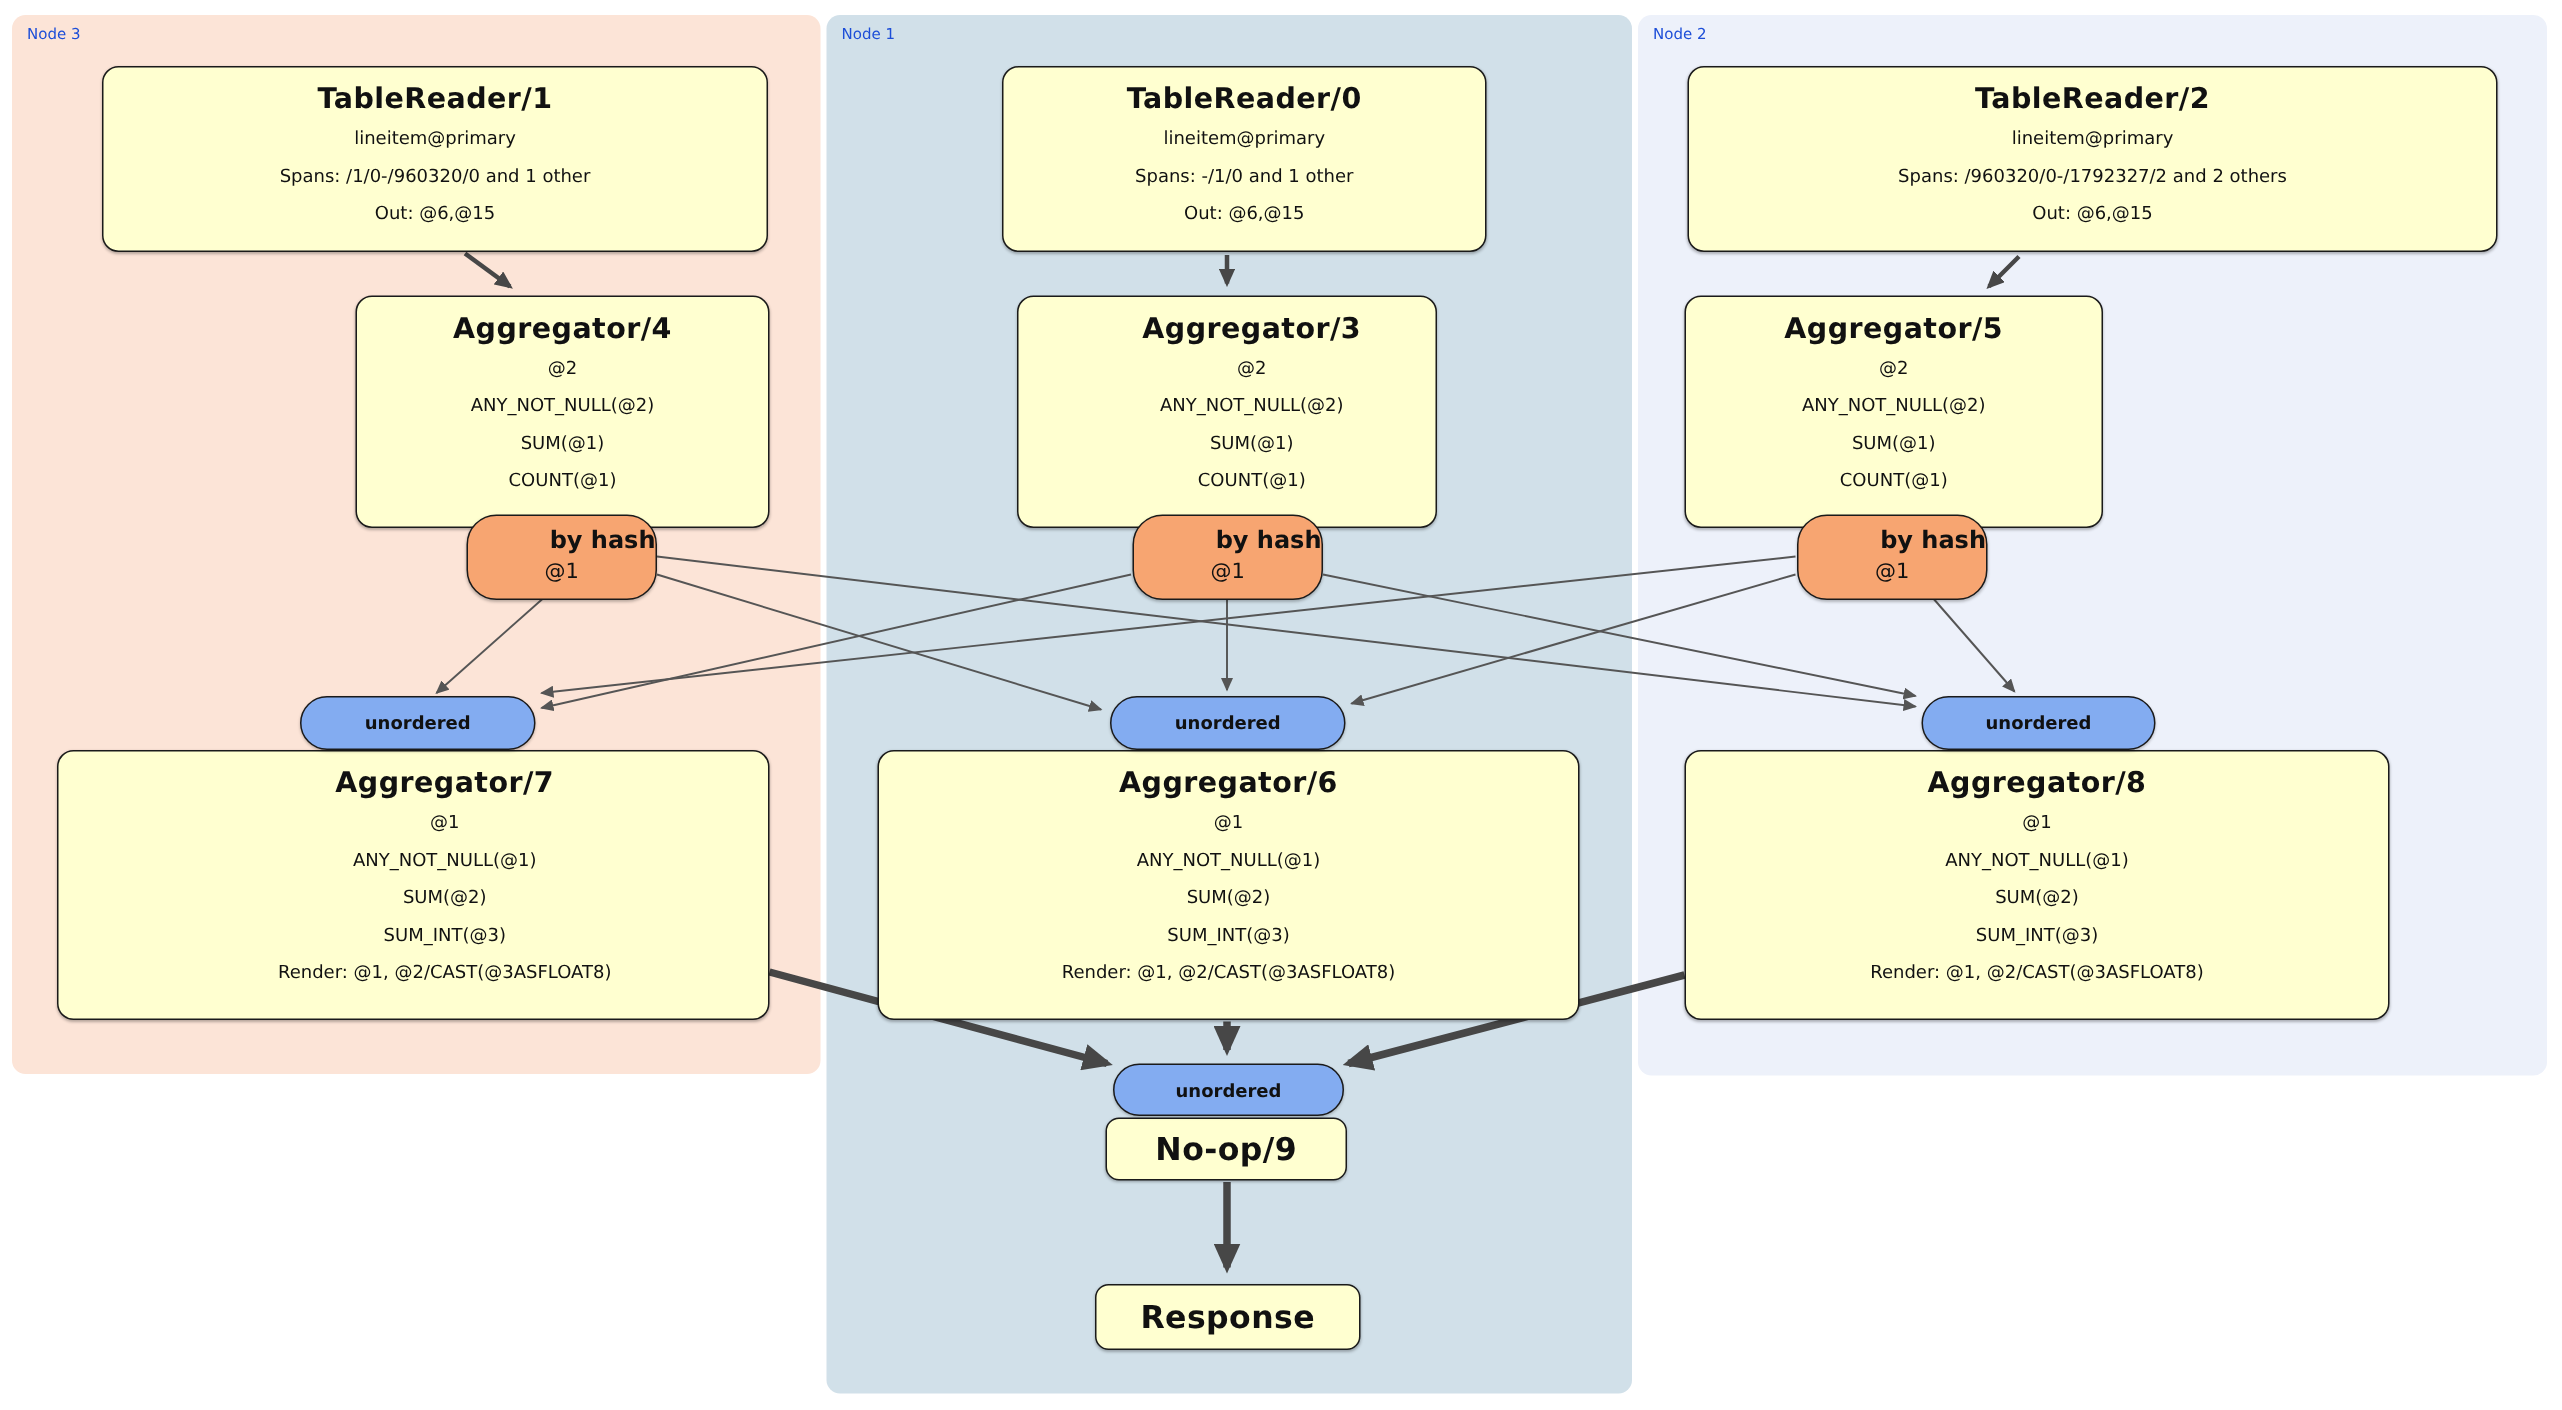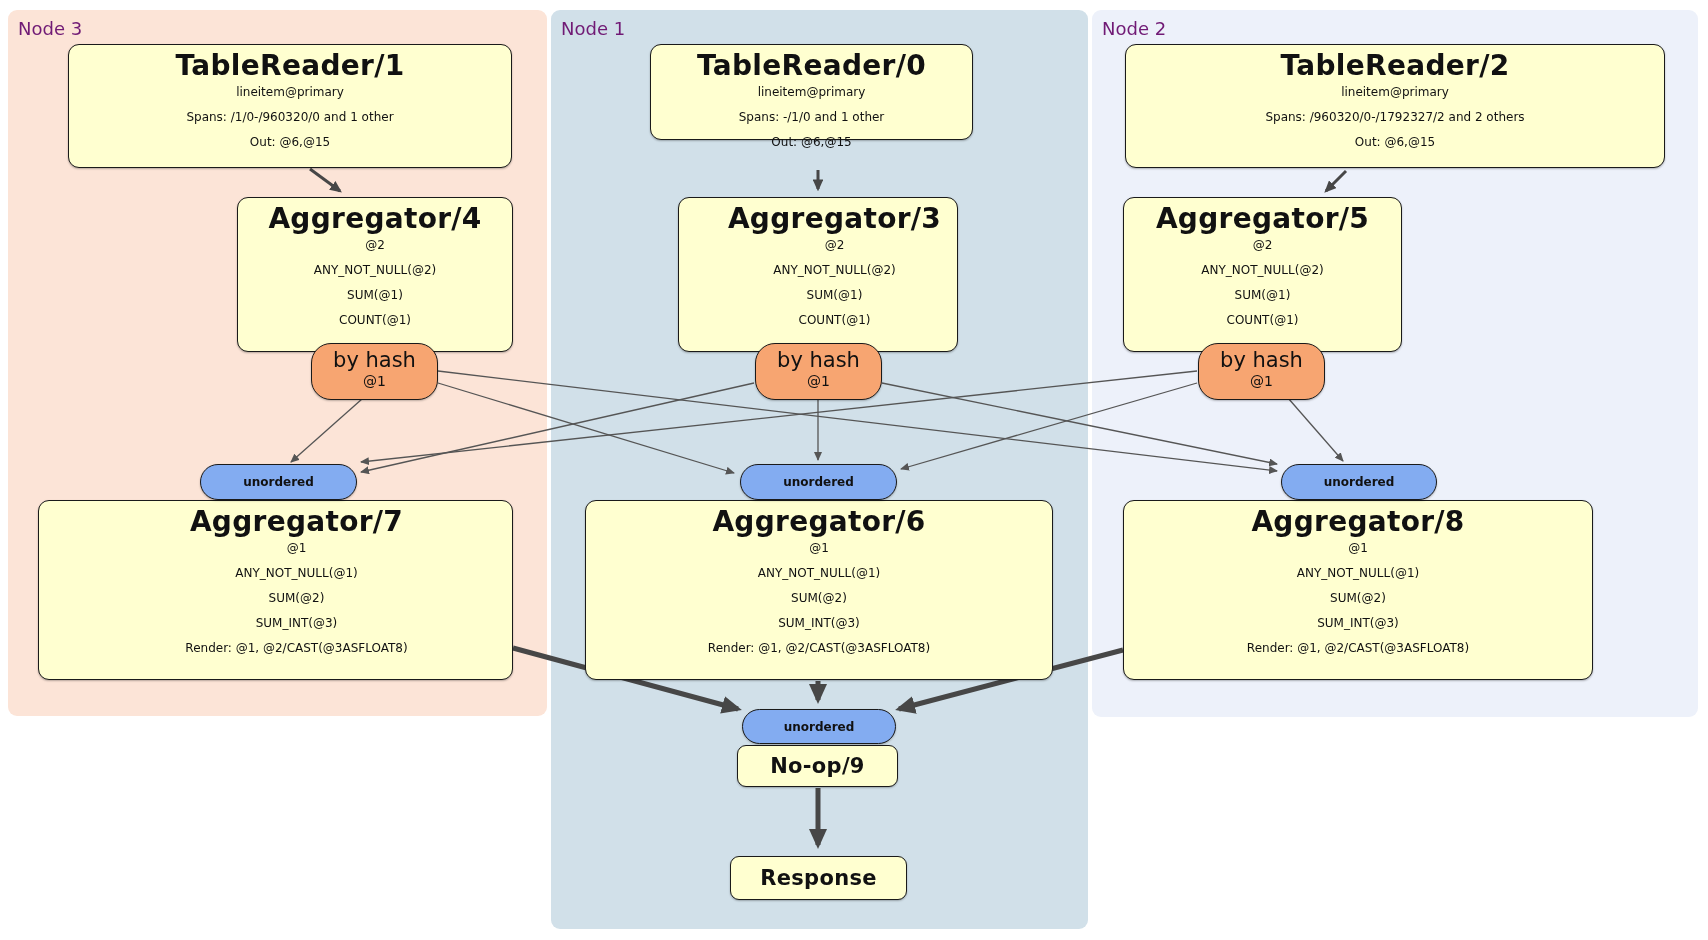--- a/index.html
+++ b/index.html
@@ -1,44 +1,44 @@
 <!DOCTYPE html>
 <html style="--band_node3: #fce4d7; --band_node1: #d1e0e9; --band_node2: #edf1fa; --box_fill: #ffffd0; --box_border: #1a1a1a; --byhash_fill: #f7a571; --unordered_fill: #83acf1; --edge_thin: #555555; --edge_thick: #474747;"><head>
 <meta charset="utf-8">
 <style>
   html,body{margin:0;padding:0;background:#ffffff;}
   #stage{
     position:relative;width:1708px;height:940px;overflow:hidden;
     font-family:"DejaVu Sans","Liberation Sans",sans-serif;color:#111;
   }
   .band{position:absolute;border-radius:9px;z-index:0;}
-  .band-label{position:absolute;top:8px;left:10px;font-size:18px;color:#701a75;}
+  .band-label{position:absolute;top:8px;left:10px;font-size:10px;color:#1d4ed8;}
   #edges{position:absolute;left:0;top:0;z-index:1;}
   .pbox{
     position:absolute;z-index:2;background:var(--box_fill);
     border:1.6px solid var(--box_border);border-radius:11px;
     box-shadow:0 1px 2px rgba(0,0,0,.28);
     text-align:center;padding-top:7px;box-sizing:border-box;
   }
-  .ptitle{font-size:28px;font-weight:bold;line-height:28px;letter-spacing:.3px;}
+  .ptitle{font-size:19px;font-weight:bold;line-height:28px;letter-spacing:.3px;}
   .pline{font-size:12px;line-height:25px;white-space:nowrap;}
   .tbox{
     position:absolute;z-index:2;background:var(--box_fill);
     border:1.6px solid var(--box_border);border-radius:9px;
     box-shadow:0 1px 2px rgba(0,0,0,.28);
     display:flex;align-items:center;justify-content:center;
     font-size:21px;font-weight:bold;letter-spacing:.3px;box-sizing:border-box;
   }
   .byhash{
     position:absolute;z-index:3;background:var(--byhash_fill);
     border:1.6px solid var(--box_border);border-radius:20px;
     box-shadow:0 1px 2px rgba(0,0,0,.25);
     text-align:center;box-sizing:border-box;padding-top:4px;
   }
-  .bh-label{font-size:21px;font-weight:normal;line-height:24px;}
+  .bh-label{font-size:16px;font-weight:bold;line-height:24px;text-align:right;}
   .bh-sub{font-size:14px;line-height:18px;}
   .upill{
     position:absolute;z-index:3;background:var(--unordered_fill);
     border:1.6px solid var(--box_border);border-radius:18px;
     box-shadow:0 1px 2px rgba(0,0,0,.25);
     display:flex;align-items:center;justify-content:center;
     font-size:12px;font-weight:bold;box-sizing:border-box;
   }
 </style>
 </head>
@@ -88,21 +88,21 @@
       <path d="M818,788 L818,845" marker-end="url(#athick)"></path>
     </g>
   </svg>
 
   <div class="pbox" style="left:68px;top:44px;width:444px;height:124px;">
     <div class="ptitle">TableReader/1</div>
     <div class="pline">lineitem@primary</div>
     <div class="pline">Spans: /1/0-/960320/0 and 1 other</div>
     <div class="pline">Out: @6,@15</div>
   </div>
-  <div class="pbox" style="left:650px;top:44px;width:323px;height:96px;">
+  <div class="pbox" style="left:668px;top:44px;width:323px;height:124px;">
     <div class="ptitle">TableReader/0</div>
     <div class="pline">lineitem@primary</div>
     <div class="pline">Spans: -/1/0 and 1 other</div>
     <div class="pline">Out: @6,@15</div>
   </div>
   <div class="pbox" style="left:1125px;top:44px;width:540px;height:124px;">
     <div class="ptitle">TableReader/2</div>
     <div class="pline">lineitem@primary</div>
     <div class="pline">Spans: /960320/0-/1792327/2 and 2 others</div>
     <div class="pline">Out: @6,@15</div>

